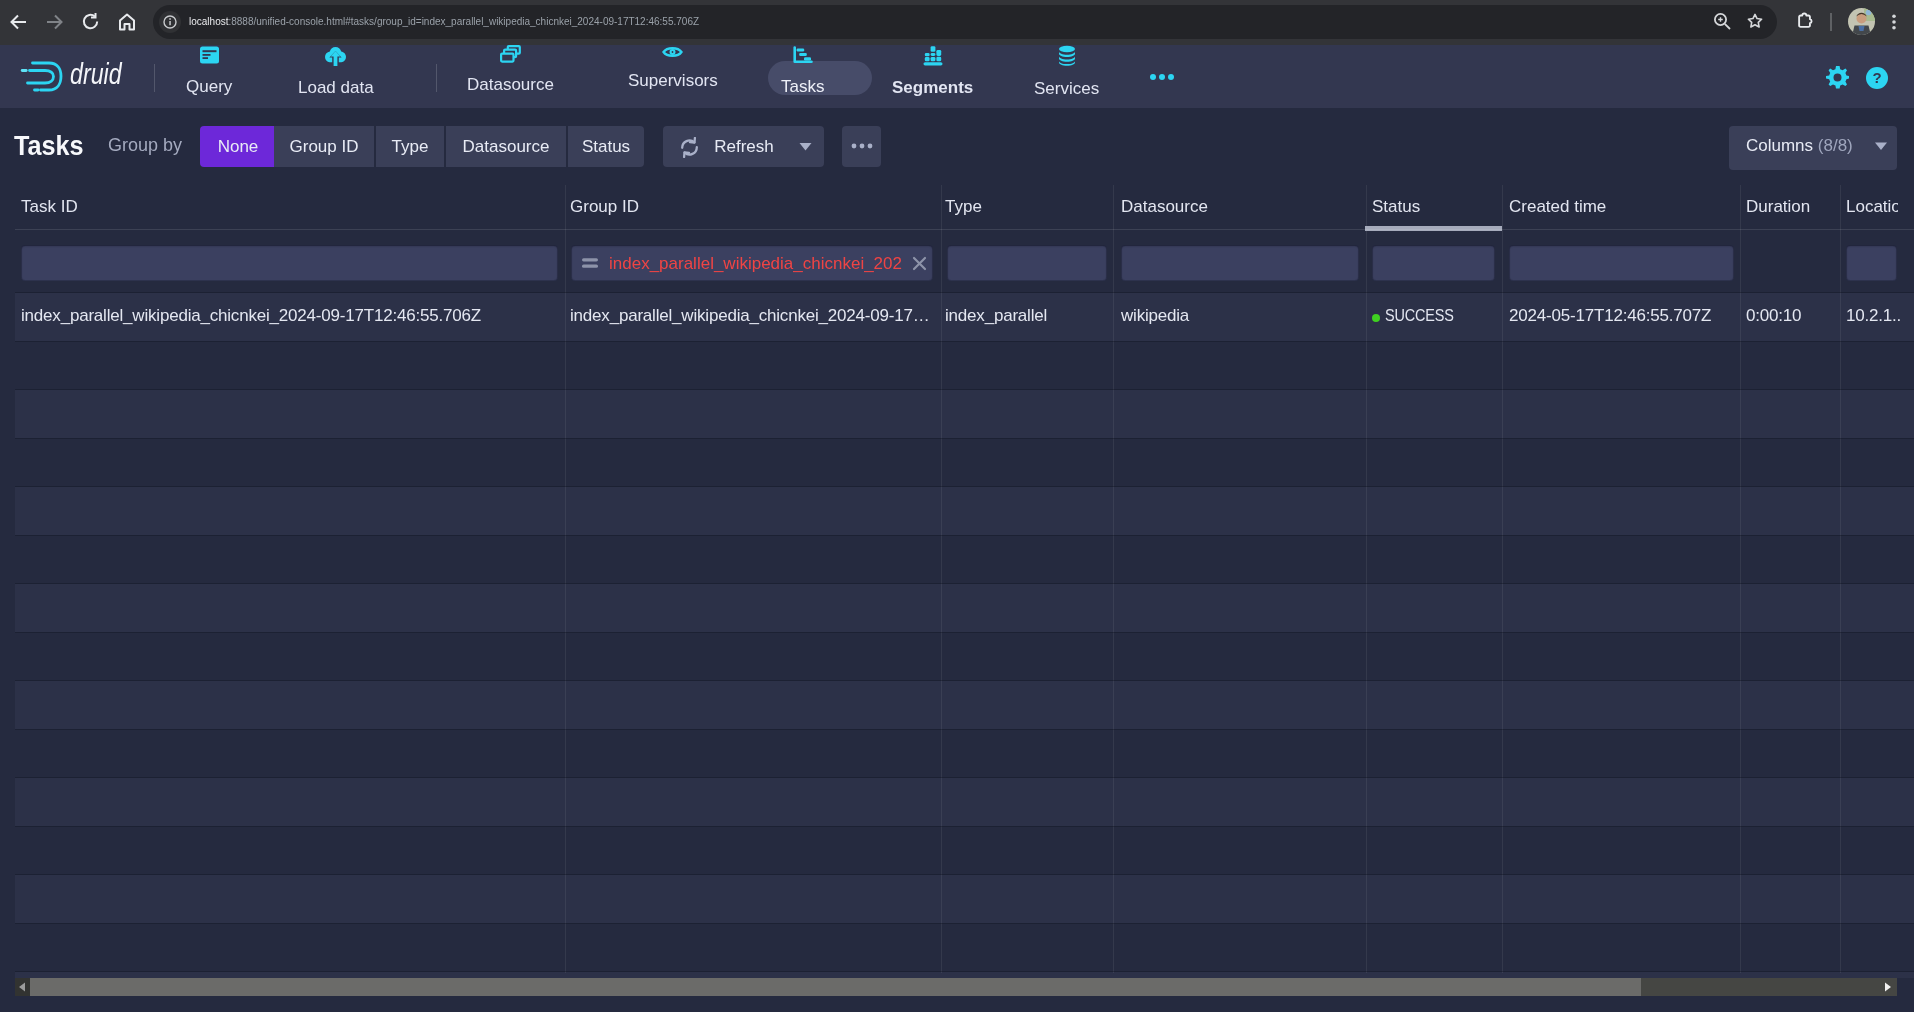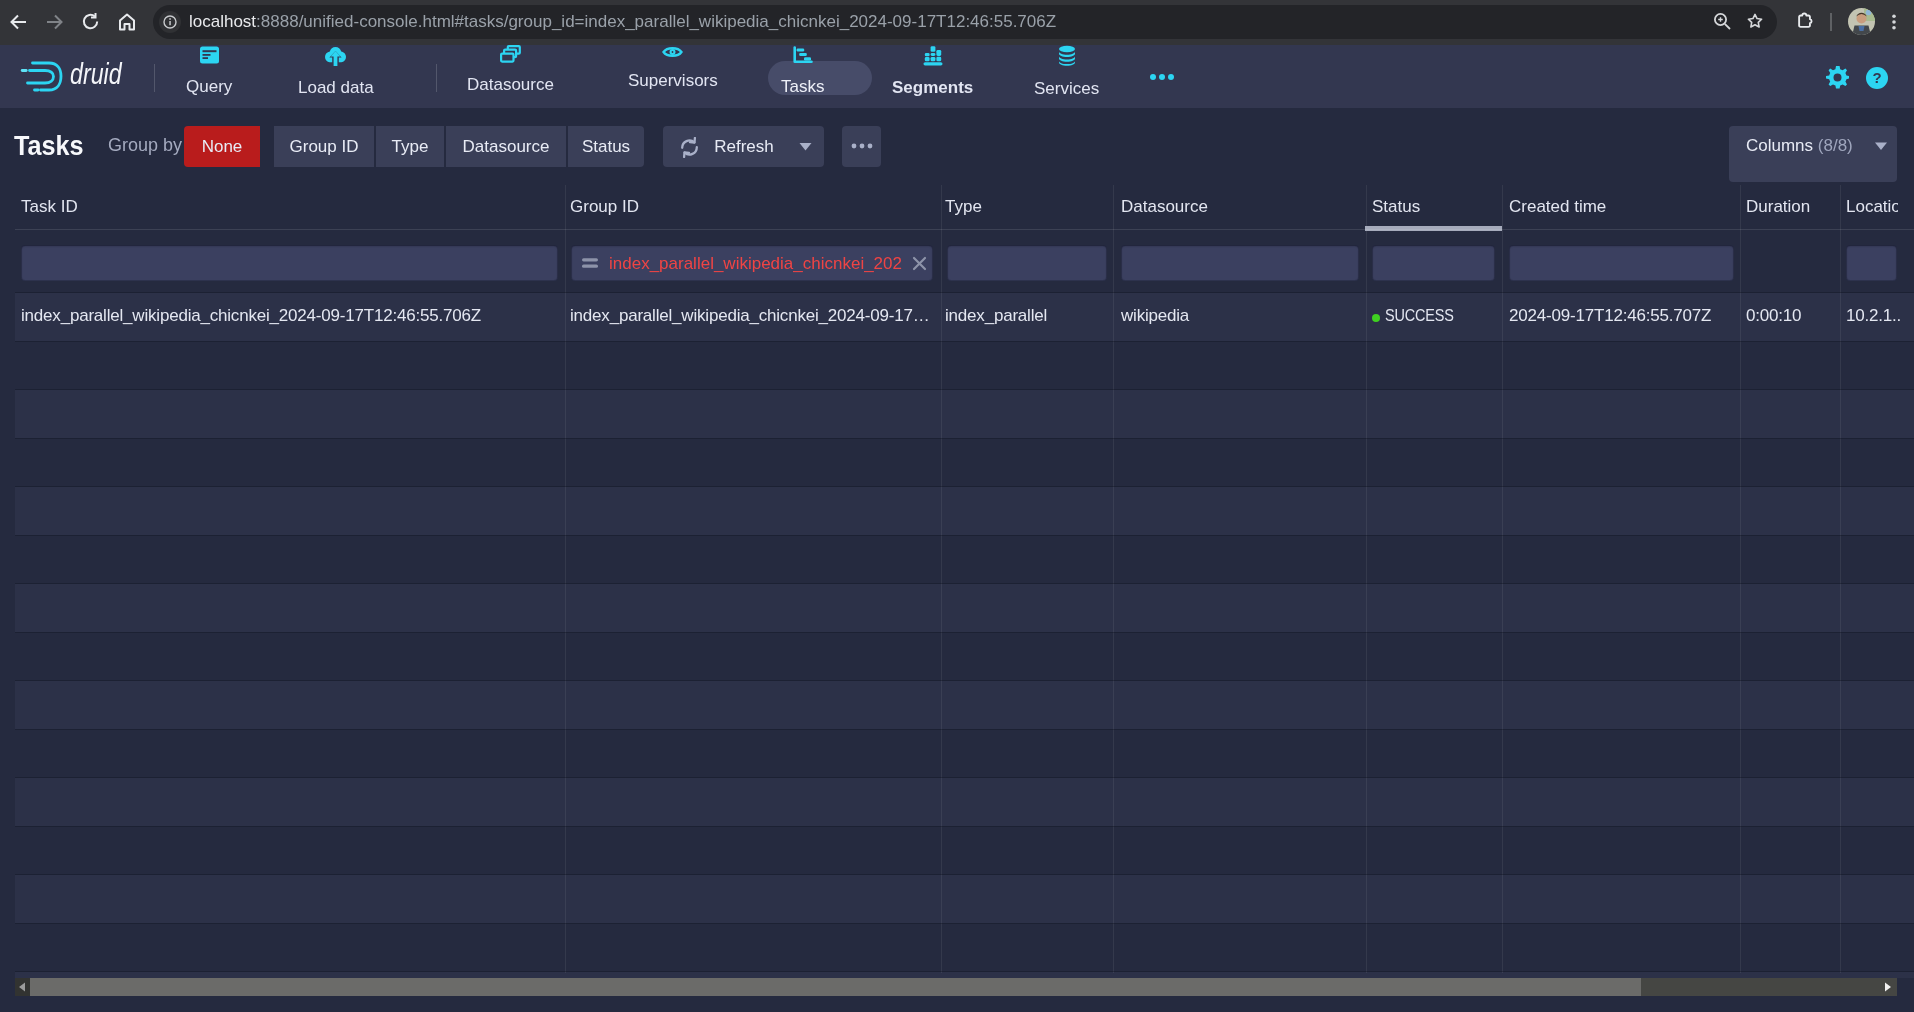--- a/index.html
+++ b/index.html
@@ -4,21 +4,21 @@
 <style>
   * { margin:0; padding:0; box-sizing:border-box; }
   html,body { width:1914px; height:1012px; overflow:hidden; }
   body { background:#252a3f; font-family:"Liberation Sans",sans-serif; position:relative; }
   .abs { position:absolute; }
 
   
   #chrome { left:0; top:0; width:1914px; height:45px; background:#333438; }
   #pill { left:153px; top:5px; width:1624px; height:34px; border-radius:17px; background:#232428; }
   #chip { left:159px; top:11px; width:22px; height:22px; border-radius:50%; background:#303134; }
-  #url { left:189px; top:0; height:44px; line-height:44px; font-size:17px; color:#9aa1a9; white-space:nowrap; }
+  #url { left:189px; top:0; height:44px; line-height:44px; font-size:10px; color:#9aa1a9; white-space:nowrap; }
   #url b { color:#e9eaed; font-weight:normal; }
   .csep { left:1830px; top:13px; width:2px; height:18px; background:#5f6164; }
 
   
   #hdr { left:0; top:45px; width:1914px; height:63px; background:#333750; }
   #logotext { left:70px; top:58px; font-size:29px; font-style:italic; color:#f4f5f9; transform:scaleX(0.8); transform-origin:0 50%; }
   .hsep { left:154px; top:64px; width:1px; height:28px; background:rgba(255,255,255,0.16); }
   .nav { top:45px; height:63px; display:flex; align-items:center; gap:12px; color:#e2e5f2; font-size:17px; white-space:nowrap;flex-direction:column; }
   .navpill { left:768px; top:61px; width:104px; height:34px; border-radius:17px; background:#474c69; }
 
@@ -194,21 +194,21 @@
   <svg class="abs" style="left:1826px;top:66px;" width="23" height="23" viewBox="0 0 23 23">
     <path fill="#2cd5f2" d="M11.5 0 L13.6 0 L14.2 3.2 A8.6 8.6 0 0 1 16.6 4.2 L19.4 2.6 L21 4.2 L19.4 7 A8.6 8.6 0 0 1 20.4 9.4 L23 10 L23 12.6 L20.4 13.2 A8.6 8.6 0 0 1 19.4 15.6 L21 18.4 L19.4 20 L16.6 18.4 A8.6 8.6 0 0 1 14.2 19.4 L13.6 22.6 L10 22.6 L9.4 19.4 A8.6 8.6 0 0 1 7 18.4 L4.2 20 L2.6 18.4 L4.2 15.6 A8.6 8.6 0 0 1 3.2 13.2 L0 12.6 L0 10 L3.2 9.4 A8.6 8.6 0 0 1 4.2 7 L2.6 4.2 L4.2 2.6 L7 4.2 A8.6 8.6 0 0 1 9.4 3.2 L10 0 Z M11.5 7.4 A4 4 0 1 0 11.5 15.4 A4 4 0 1 0 11.5 7.4 Z"></path>
   </svg>
   <svg class="abs" style="left:1866px;top:67px;" width="22" height="22" viewBox="0 0 22 22">
     <circle cx="11" cy="11" r="11" fill="#2cd5f2"></circle>
     <text x="11" y="16.2" text-anchor="middle" font-family="Liberation Sans" font-size="15" font-weight="bold" fill="#333750">?</text>
   </svg>
 
   <div class="abs" id="title">Tasks</div>
   <div class="abs" id="groupby">Group by</div>
-  <div class="abs btn bgrp" id="b-none" style="left:184px;width:76px;background:#b91c1c;border-radius:4px 0 0 4px;">None</div>
+  <div class="abs btn bgrp" id="b-none" style="left:200px;width:76px;background:#6d28d9;border-radius:4px 0 0 4px;">None</div>
   <div class="abs btn bgrp" id="b-gid" style="left:274px;width:100px;">Group ID</div>
   <div class="abs btn bgrp" id="b-type" style="left:376px;width:68px;">Type</div>
   <div class="abs btn bgrp" id="b-ds" style="left:446px;width:120px;">Datasource</div>
   <div class="abs btn bgrp" id="b-st" style="left:568px;width:76px;border-radius:0 4px 4px 0;">Status</div>
   <div class="abs btn bgrp" id="b-refresh" style="left:663px;width:134px;border-radius:4px 0 0 4px;padding-left:28px;">Refresh</div>
   <svg class="abs" style="left:679px;top:137px;" width="21" height="21" viewBox="0 0 21 21">
     <g stroke="#a9b0c8" stroke-width="2.3" fill="none" stroke-linecap="round" stroke-linejoin="round">
       <path d="M3.2 10.8 A7.3 7.3 0 0 1 15.4 5.4"></path>
       <path d="M15.9 1 L15.5 5.5 L11 5.1"></path>
       <path d="M17.8 10.2 A7.3 7.3 0 0 1 5.6 15.6"></path>
@@ -218,21 +218,21 @@
   <div class="abs btn bgrp" id="b-caret" style="left:787px;width:37px;border-radius:0 4px 4px 0;"></div>
   <svg class="abs" style="left:798px;top:141px;" width="15" height="11" viewBox="0 0 15 11">
     <path d="M1.5 2 H13.5 L7.5 9.5 Z" fill="#a9b0c8"></path>
   </svg>
   <div class="abs btn bgrp" id="b-more" style="left:842px;width:39px;border-radius:4px;"></div>
   <svg class="abs" style="left:851px;top:143px;" width="22" height="6" viewBox="0 0 22 6">
     <circle cx="3" cy="3" r="2.4" fill="#a9b0c8"></circle>
     <circle cx="11" cy="3" r="2.4" fill="#a9b0c8"></circle>
     <circle cx="19" cy="3" r="2.4" fill="#a9b0c8"></circle>
   </svg>
-  <div class="abs btn" id="b-cols" style="left:1729px;top:126px;width:168px;height:56px;line-height:40px;border-radius:4px;text-align:left;padding-left:17px;">Columns <span style="color:#9fa6bd">(8/8)</span></div>
+  <div class="abs btn" id="b-cols" style="left:1729px;top:126px;width:168px;height:44px;line-height:40px;border-radius:4px;text-align:left;padding-left:17px;">Columns <span style="color:#9fa6bd">(8/8)</span></div>
   <svg class="abs" style="left:1874px;top:141px;" width="14" height="10" viewBox="0 0 14 10">
     <path d="M1 1.5 H13 L7 9 Z" fill="#a9b0c8"></path>
   </svg>
 
   <div class="abs stripe" style="top:293px;"></div>
   <div class="abs stripe" style="top:390px;"></div>
   <div class="abs stripe" style="top:487px;"></div>
   <div class="abs stripe" style="top:584px;"></div>
   <div class="abs stripe" style="top:681px;"></div>
   <div class="abs stripe" style="top:778px;"></div>
@@ -274,21 +274,21 @@
   <svg class="abs" style="left:912px;top:256px;" width="15" height="15" viewBox="0 0 15 15">
     <path d="M2 2 L13 13 M13 2 L2 13" stroke="#8d93a9" stroke-width="2.2" stroke-linecap="round"></path>
   </svg>
 
   <div class="abs cell" style="left:21px;">index_parallel_wikipedia_chicnkei_2024-09-17T12:46:55.706Z</div>
   <div class="abs cell" style="left:570px;width:364px;overflow:hidden;text-overflow:ellipsis;">index_parallel_wikipedia_chicnkei_2024-09-17T12:46:55.706Z</div>
   <div class="abs cell" style="left:945px;">index_parallel</div>
   <div class="abs cell" style="left:1121px;">wikipedia</div>
   <div class="abs cell" style="left:1385px;transform:scaleX(0.85);transform-origin:0 50%;">SUCCESS</div>
   <div class="abs" style="left:1372px;top:314px;width:8px;height:8px;border-radius:50%;background:#3fd121;"></div>
-  <div class="abs cell" style="left:1509px;">2024-09-17T12:46:55.707Z</div>
+  <div class="abs cell" style="left:1509px;">2024-05-17T12:46:55.707Z</div>
   <div class="abs cell" style="left:1746px;">0:00:10</div>
   <div class="abs cell" style="left:1846px;width:54px;overflow:hidden;">10.2.1...</div>
 
   <div class="abs hline" style="top:341px;background:rgba(10,13,24,0.3);"></div>
   <div class="abs hline" style="top:389px;background:rgba(10,13,24,0.3);"></div>
   <div class="abs hline" style="top:438px;background:rgba(10,13,24,0.3);"></div>
   <div class="abs hline" style="top:486px;background:rgba(10,13,24,0.3);"></div>
   <div class="abs hline" style="top:535px;background:rgba(10,13,24,0.3);"></div>
   <div class="abs hline" style="top:583px;background:rgba(10,13,24,0.3);"></div>
   <div class="abs hline" style="top:632px;background:rgba(10,13,24,0.3);"></div>

